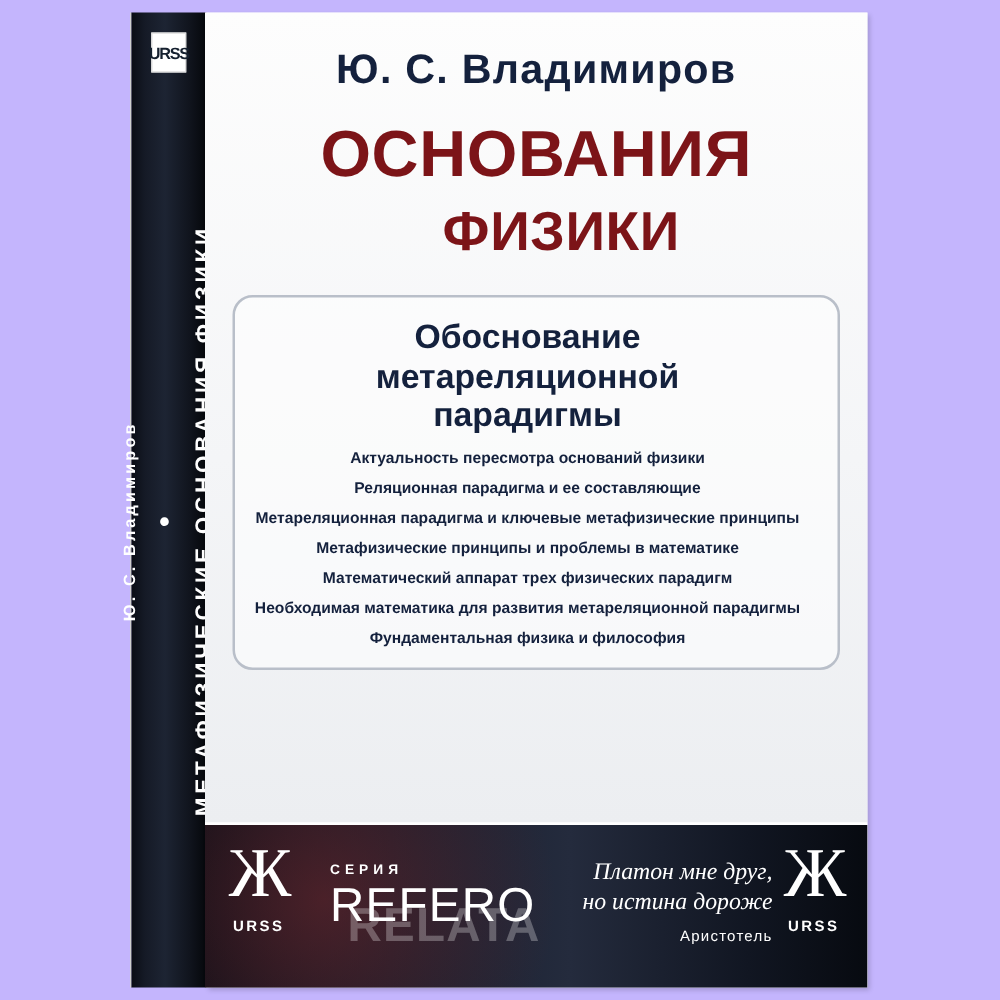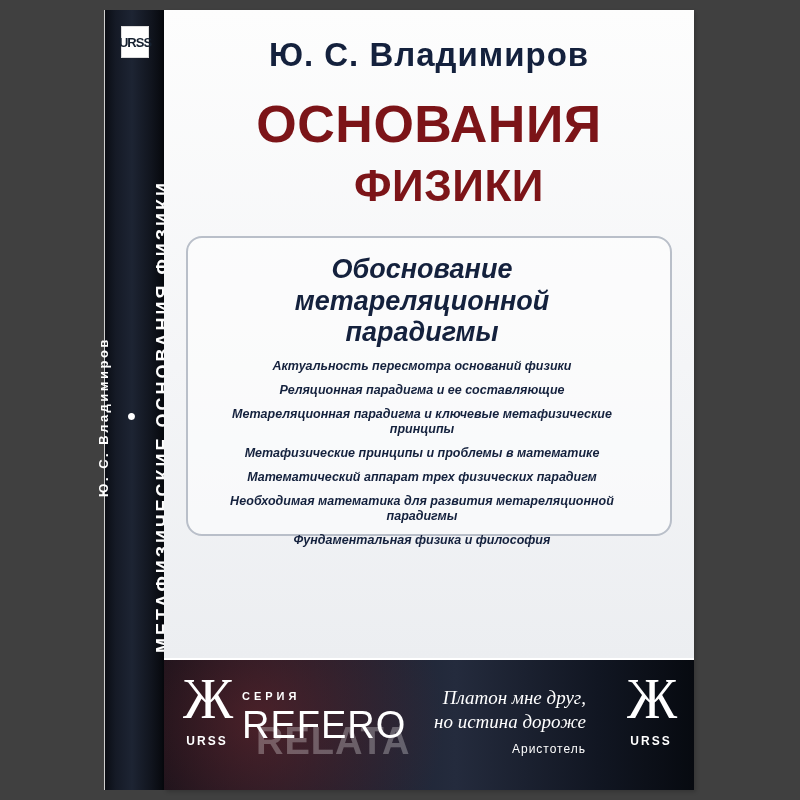--- a/index.html
+++ b/index.html
@@ -8,21 +8,21 @@
     width: 800px;
     height: 800px;
     background: #ffffff;
     font-family: "Liberation Sans", sans-serif;
   }
 
   #book {
     position: relative;
     width: 800px;
     height: 800px;
-    background: #404040;
+    background: #c4b5fd;
     overflow: hidden;
   }
 
   
   .spine {
     position: absolute;
     left: 104px;
     top: 10px;
     width: 60px;
     height: 780px;
@@ -117,21 +117,20 @@
 
   .subbox {
     margin: 26px 22px 0 22px;
     border: 2px solid #b9bfc9;
     border-radius: 16px;
     background: rgba(255,255,255,0.55);
     padding: 16px 28px 18px 14px;
     position: relative;
     height: 300px;
     box-sizing: border-box;
-    font-style: italic;
   }
   .subtitle {
     text-align: center;
     color: #14213d;
     font-size: 27px;
     font-weight: bold;
     line-height: 1.18;
   }
   .subtitle span { display: block; }
 
@@ -175,21 +174,21 @@
   }
   .urss-label {
     font-size: 12px;
     font-weight: bold;
     letter-spacing: 2px;
     margin-top: 6px;
   }
 
   .series {
     position: absolute;
-    left: 78px;
+    left: 100px;
     top: 30px;
     width: 240px;
     color: #ffffff;
   }
   .series-word {
     font-size: 11px;
     letter-spacing: 4px;
     font-weight: bold;
     margin-bottom: 2px;
   }
@@ -211,21 +210,21 @@
     left: 14px;
     top: 16px;
     font-size: 38px;
     font-weight: bold;
     letter-spacing: 1px;
     color: rgba(255,255,255,0.28);
   }
 
   .epigraph {
     position: absolute;
-    right: 108px;
+    right: 76px;
     top: 26px;
     width: 210px;
     color: #ffffff;
     text-align: right;
     font-family: "Liberation Serif", serif;
   }
   .epigraph .line {
     font-size: 19px;
     font-style: italic;
     line-height: 1.25;

